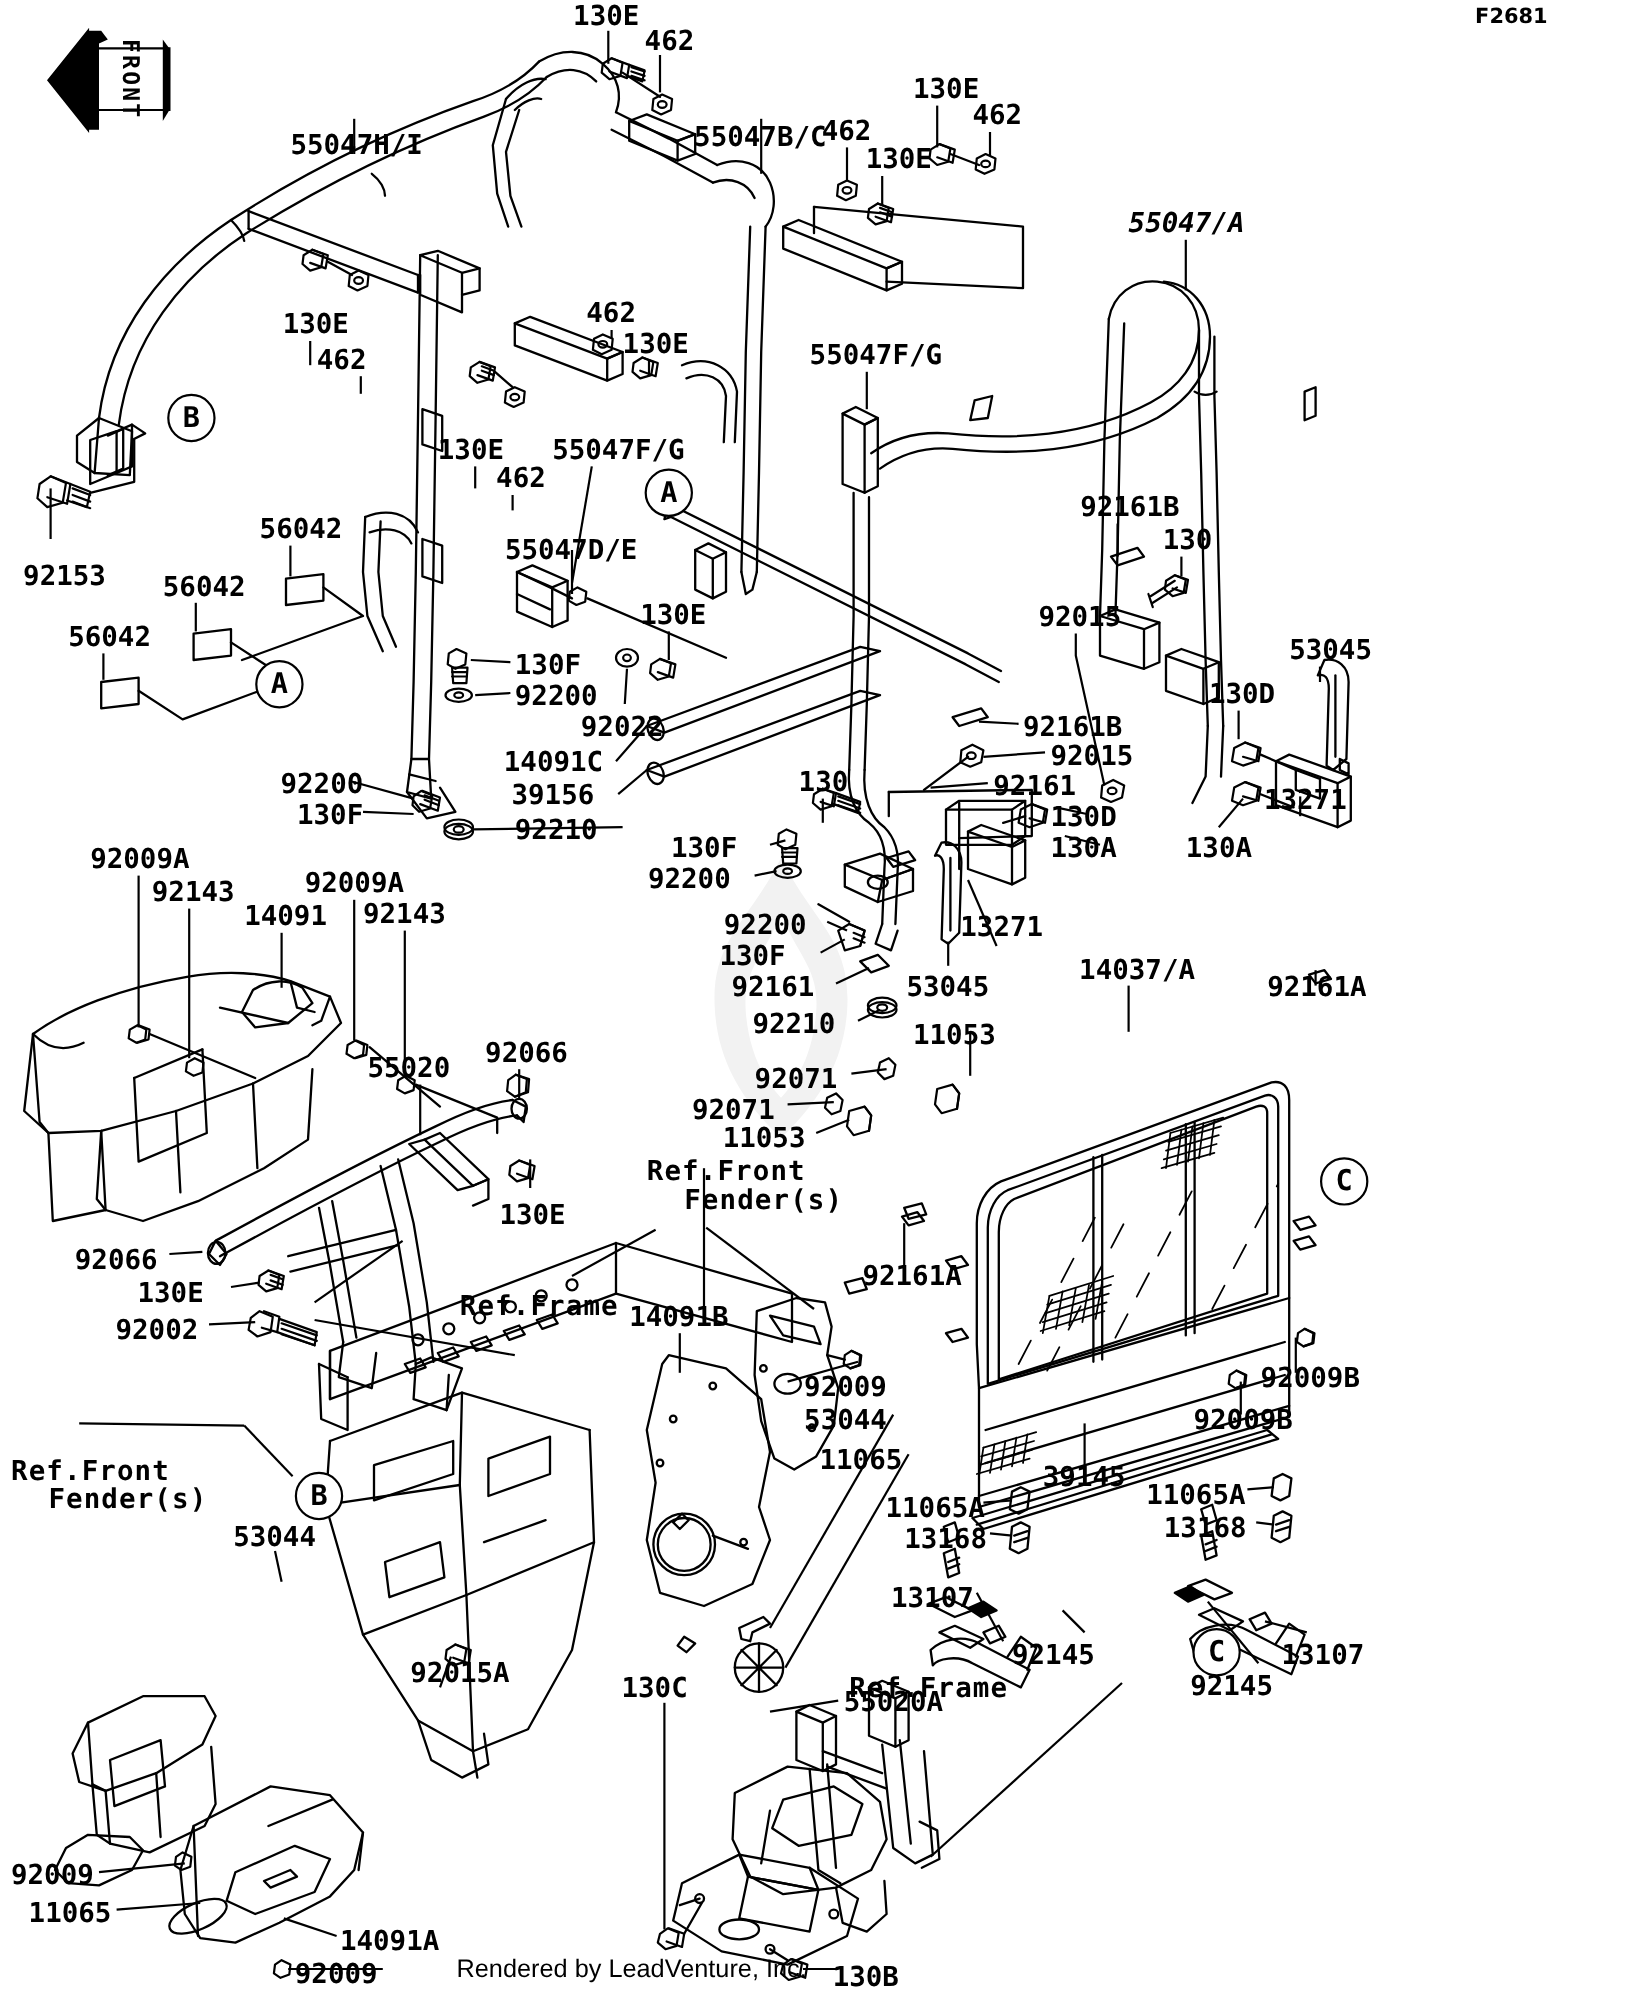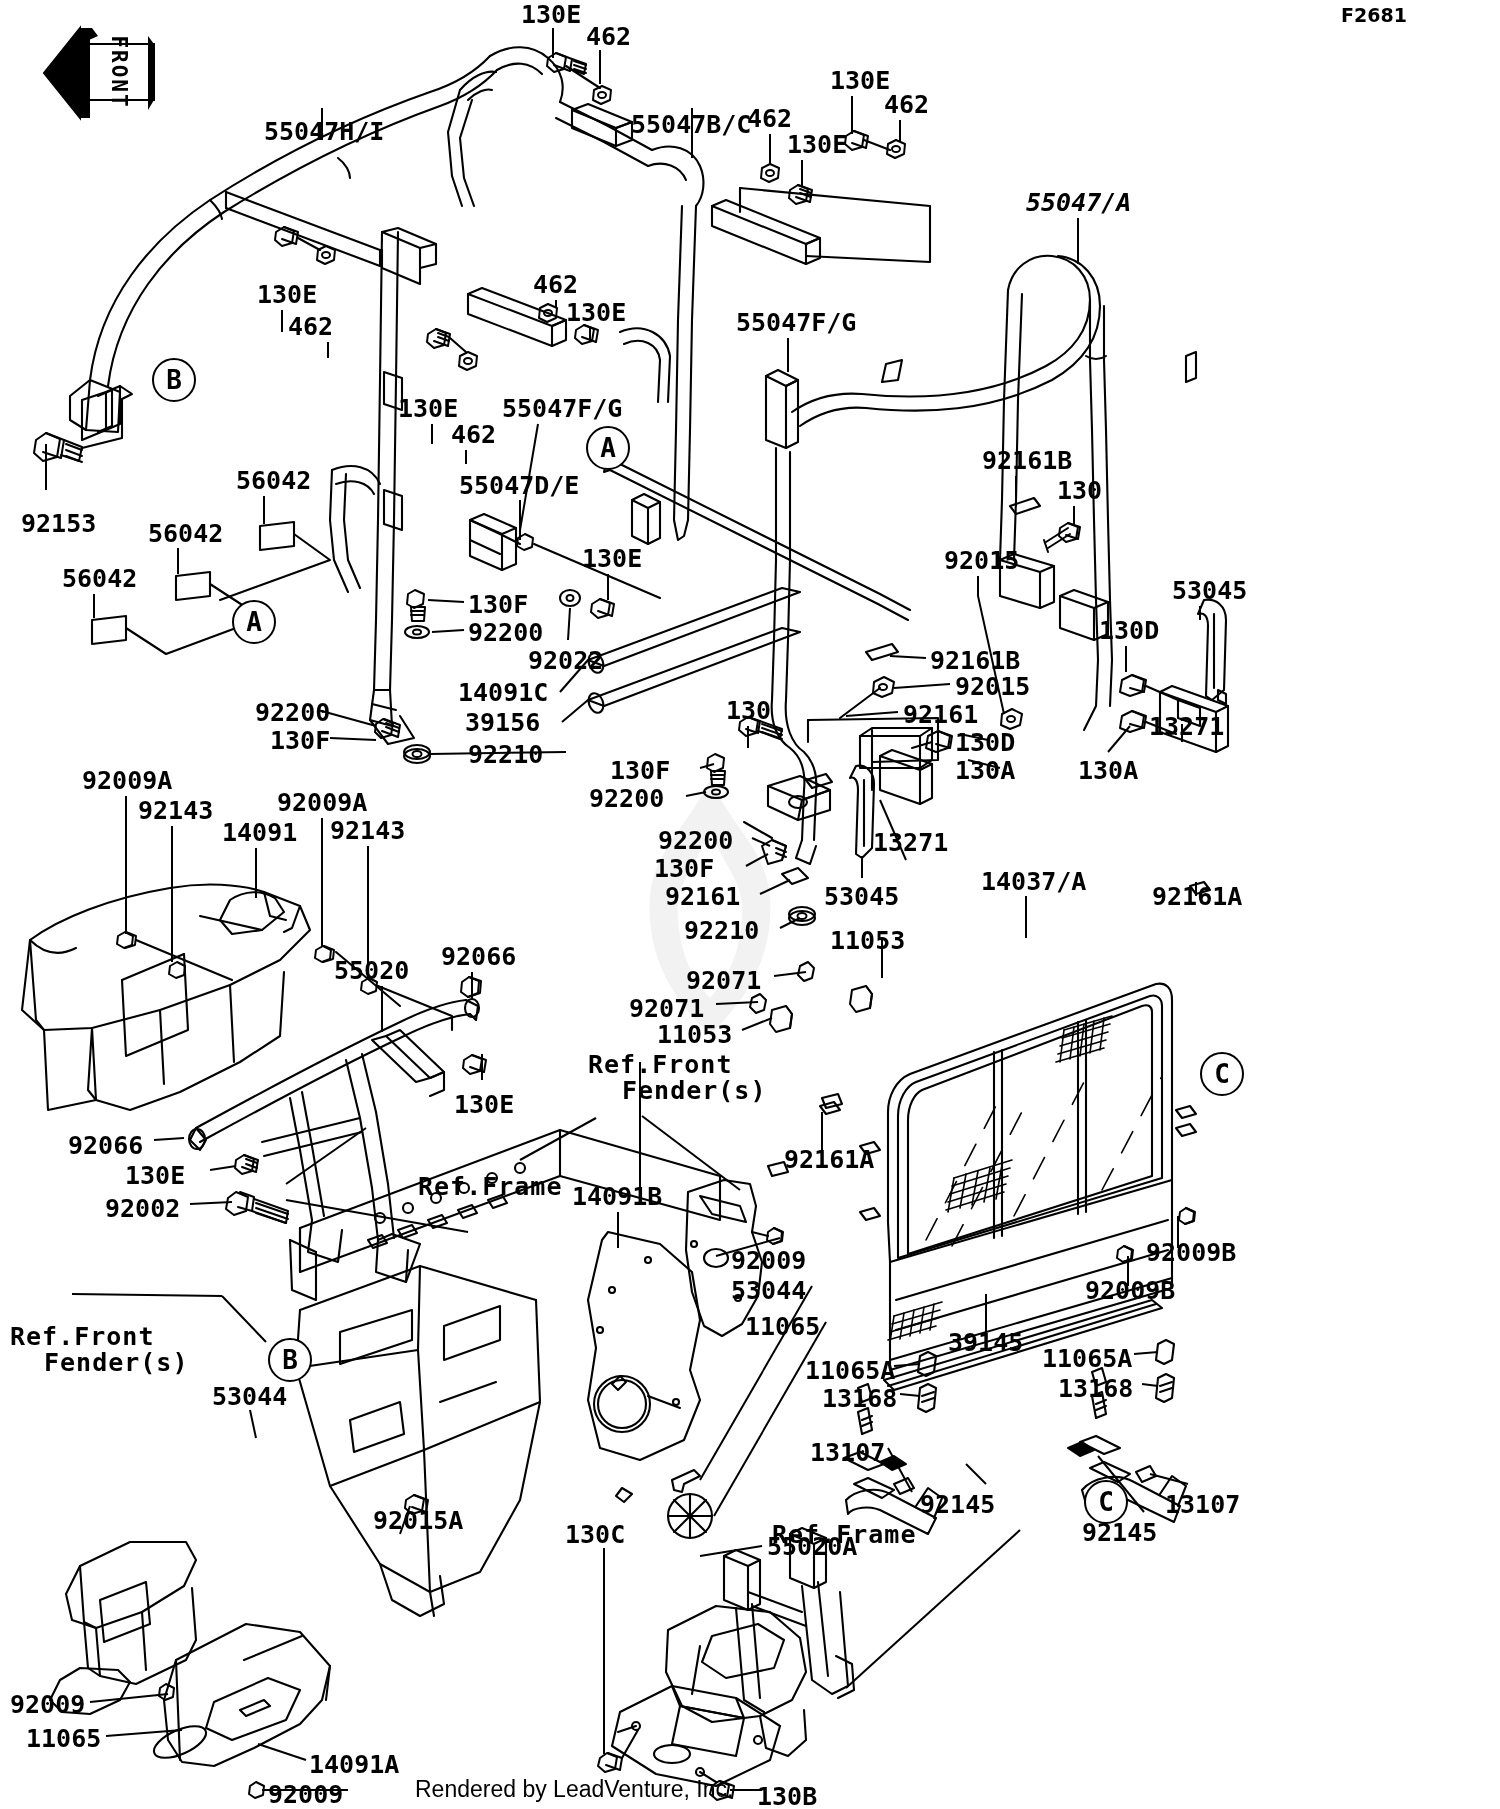--- a/index.html
+++ b/index.html
@@ -852,21 +852,21 @@
       <div class="lbl" style="left: 257px; top: 282px;">130E</div>
       <div class="lbl" style="left: 288px; top: 314px;">462</div>
       <div class="lbl" style="left: 533px; top: 272px;">462</div>
       <div class="lbl" style="left: 566px; top: 300px;">130E</div>
       <div class="lbl" style="left: 736px; top: 310px;">55047F/G</div>
       <div class="lbl" style="left: 398px; top: 396px;">130E</div>
       <div class="lbl" style="left: 451px; top: 422px;">462</div>
       <div class="lbl" style="left: 502px; top: 396px;">55047F/G</div>
       <div class="lbl" style="left: 982px; top: 448px;">92161B</div>
       <div class="lbl" style="left: 1057px; top: 478px;">130</div>
-      <div class="lbl" style="left: 459px; top: 473px; text-align: right;">55047D/E</div>
+      <div class="lbl" style="left: 459px; top: 487px; text-align: right;">55047D/E</div>
       <div class="lbl" style="left: 582px; top: 546px;">130E</div>
       <div class="lbl" style="left: 944px; top: 548px;">92015</div>
       <div class="lbl" style="left: 1172px; top: 578px;">53045</div>
       <div class="lbl" style="left: 8px; top: 511px; margin-left: 13px;">92153</div>
       <div class="lbl" style="left: 236px; top: 468px;">56042</div>
       <div class="lbl" style="left: 148px; top: 521px;">56042</div>
       <div class="lbl" style="left: 62px; top: 566px;">56042</div>
       <div class="lbl" style="left: 468px; top: 592px;">130F</div>
       <div class="lbl" style="left: 468px; top: 620px;">92200</div>
       <div class="lbl" style="left: 528px; top: 648px;">92022</div>

